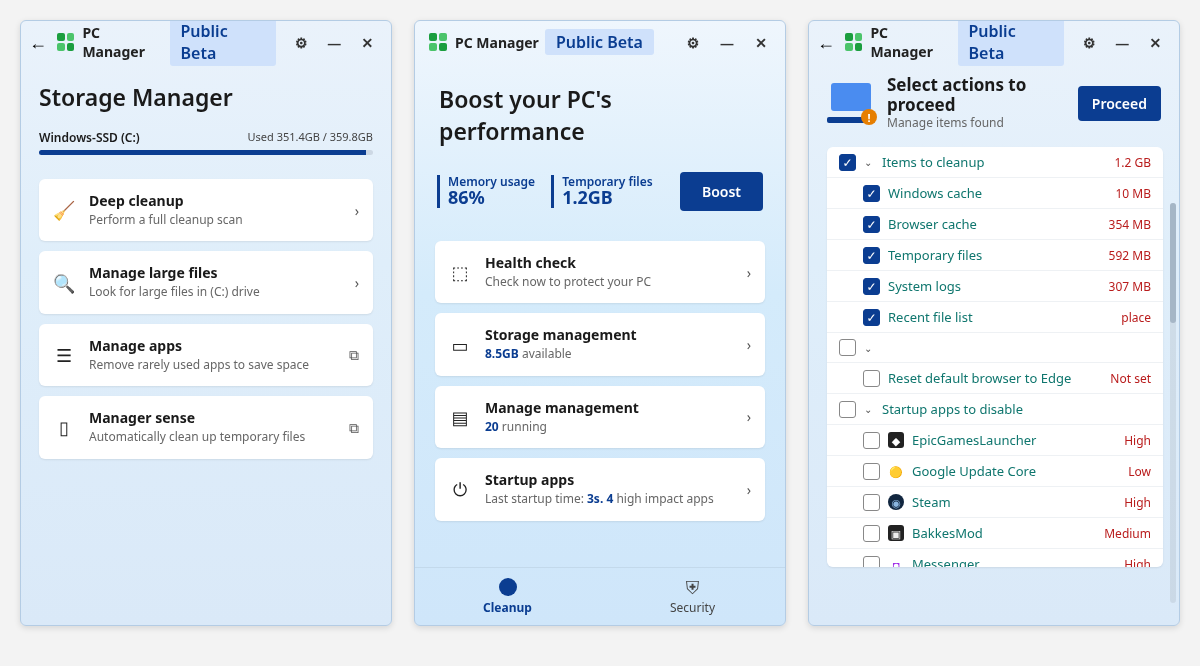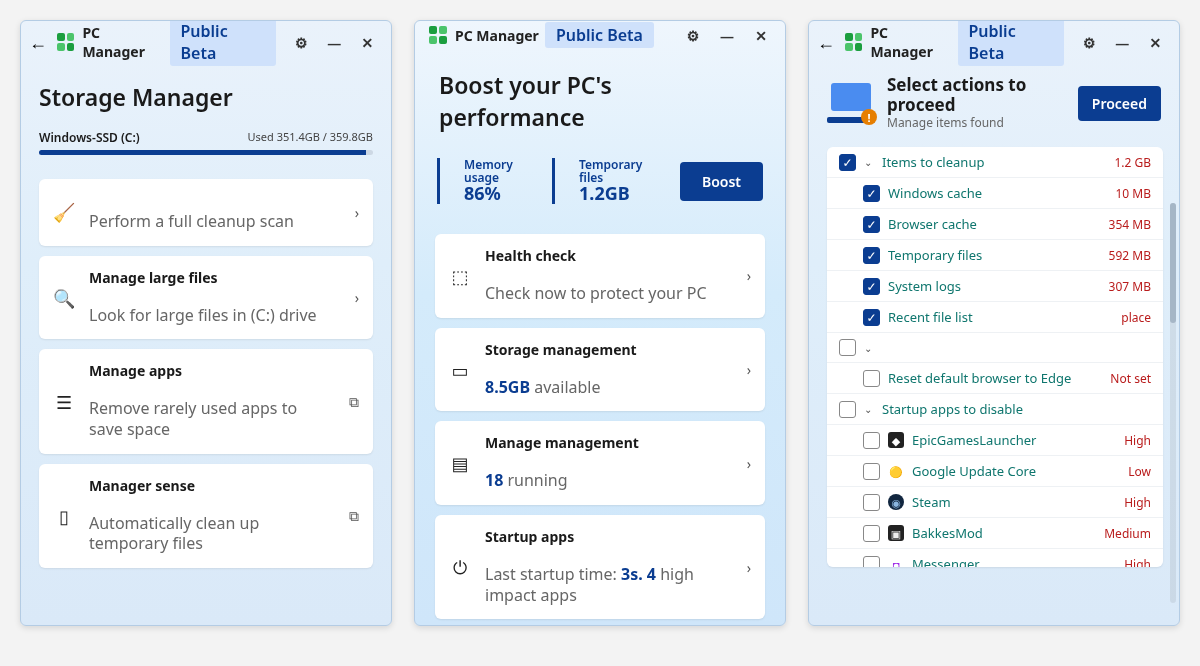--- a/index.html
+++ b/index.html
@@ -91,29 +91,29 @@
     display: flex;
     align-items: center;
     gap: 14px;
     margin-bottom: 10px;
     box-shadow: 0 1px 2px rgba(0,0,0,.08);
     cursor: pointer;
   }
   .card-icon { width: 22px; text-align: center; font-size: 18px; color: #222; flex-shrink: 0; }
   .card-text { flex: 1; min-width: 0; }
   .card-title { font-size: 14px; font-weight: 700; color: #1a1a1a; line-height: 1.2; }
-  .card-sub { font-size: 16px; color: #666; line-height: 1.3; margin-top: 18px; }
+  .card-sub { font-size: 12px; color: #666; line-height: 1.3; margin-top: 2px; }
   .chev, .popout { font-size: 14px; color: #555; flex-shrink: 0; }
 
   
   .boost-heading { font-size: 23px; font-weight: 600; color: #1a1a1a; margin: 20px 0 25px 0; padding: 0 24px; }
   .stats-row { display: flex; align-items: center; padding: 0 22px; gap: 10px; margin-bottom: 30px; }
   .stat {
     border-left: 3px solid #0b3d91;
-    padding-left: 24px;
+    padding-left: 8px;
     margin-right: 6px;
     line-height: 1.1;
   }
   .stat-label { font-size: 12px; color: #0b3d91; font-weight: 600; }
   .stat-value { font-size: 18px; font-weight: 700; color: #0b3d91; }
   .primary-btn {
     background: #0b3d91;
     color: #fff;
     border-radius: 4px;
     padding: 10px 22px;
@@ -279,20 +279,21 @@
       <span>Windows-SSD (C:)</span>
       <span class="usage">Used 351.4GB / 359.8GB</span>
     </div>
     <div class="drive-bar">
         <div class="drive-bar-fill"></div>
       </div>
 
     <div class="card">
       <div class="card-icon">🧹</div>
       <div class="card-text">
+        <div class="card-title">Deep cleanup</div>
         <div class="card-sub">Perform a full cleanup scan</div>
       </div>
       <div class="chev">›</div>
     </div>
 
     <div class="card">
       <div class="card-icon">🔍</div>
       <div class="card-text">
         <div class="card-title">Manage large files</div>
         <div class="card-sub">Look for large files in (C:) drive</div>
@@ -372,21 +373,21 @@
         </div>
       </div>
       <div class="chev">›</div>
     </div>
 
     <div class="card">
       <div class="card-icon">▤</div>
       <div class="card-text">
         <div class="card-title">Manage management</div>
         <div class="card-sub">
-          <span class="bold">18</span><span class="normal"> running</span>
+          <span class="bold">20</span><span class="normal"> running</span>
         </div>
       </div>
       <div class="chev">›</div>
     </div>
 
     <div class="card">
       <div class="card-icon">⏻</div>
       <div class="card-text">
         <div class="card-title">Startup apps</div>
         <div class="card-sub">

